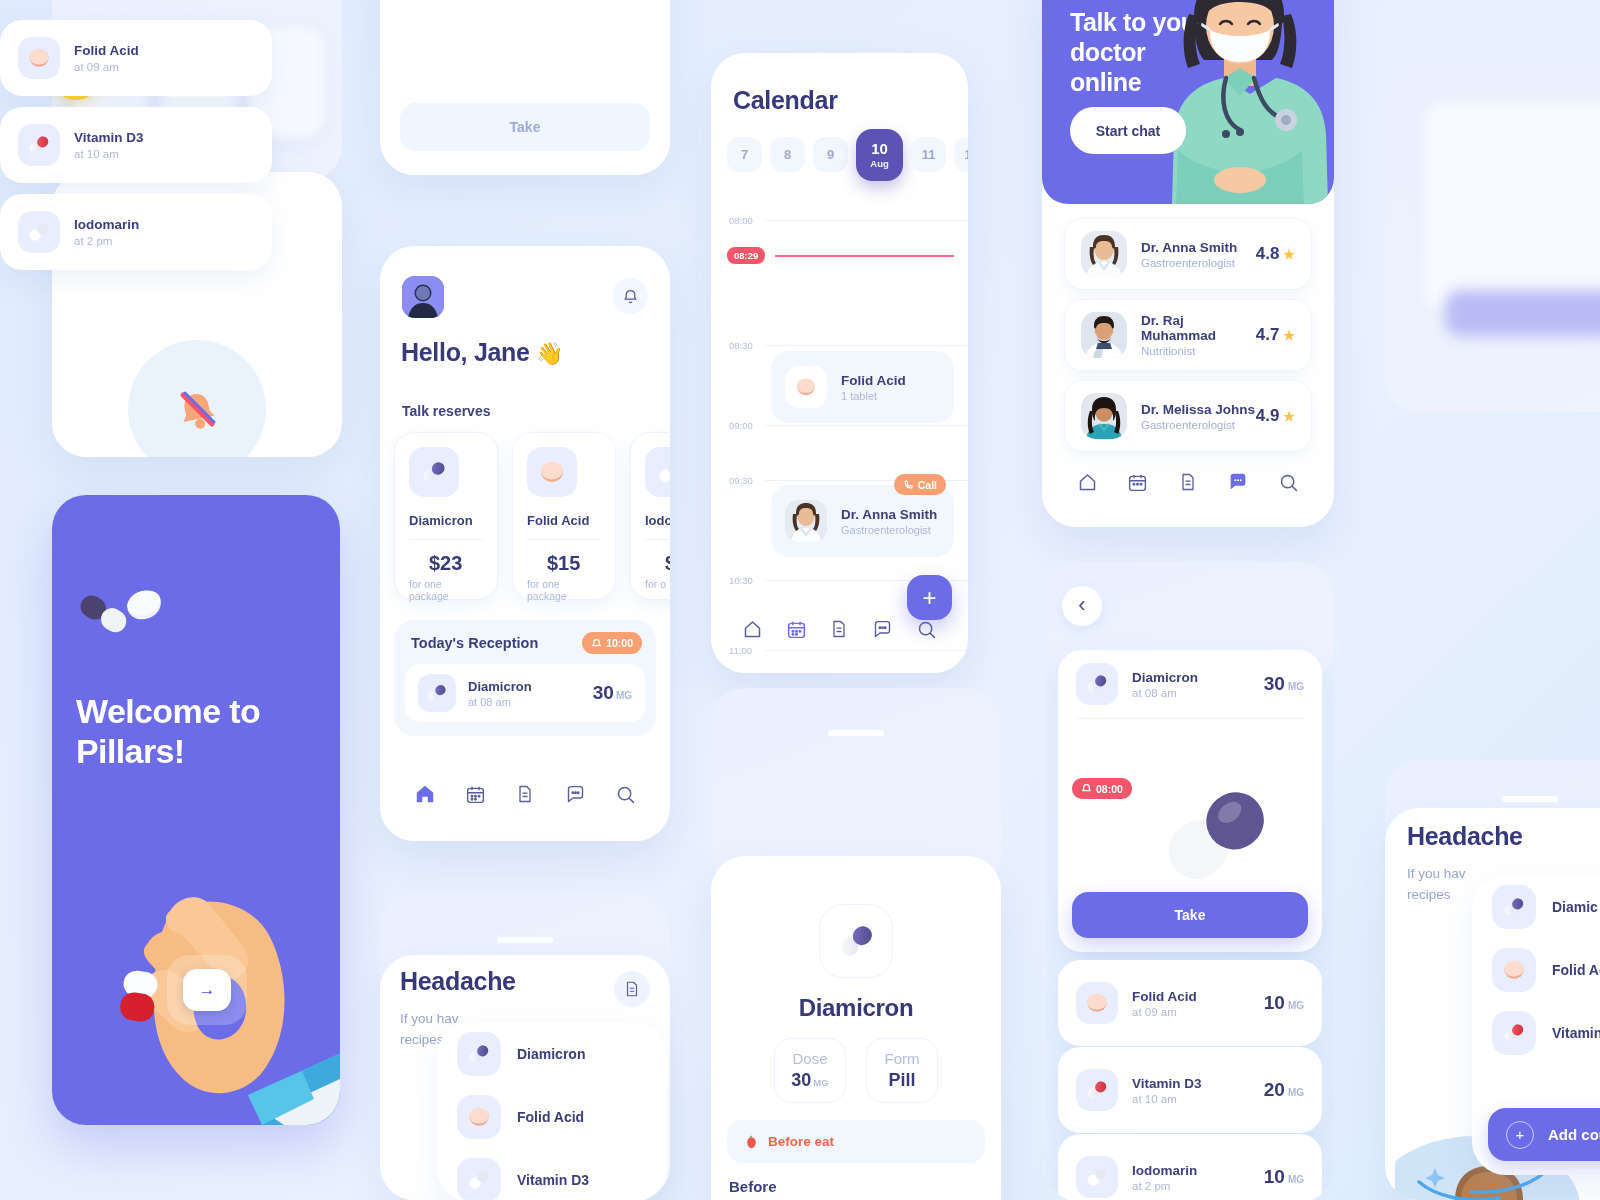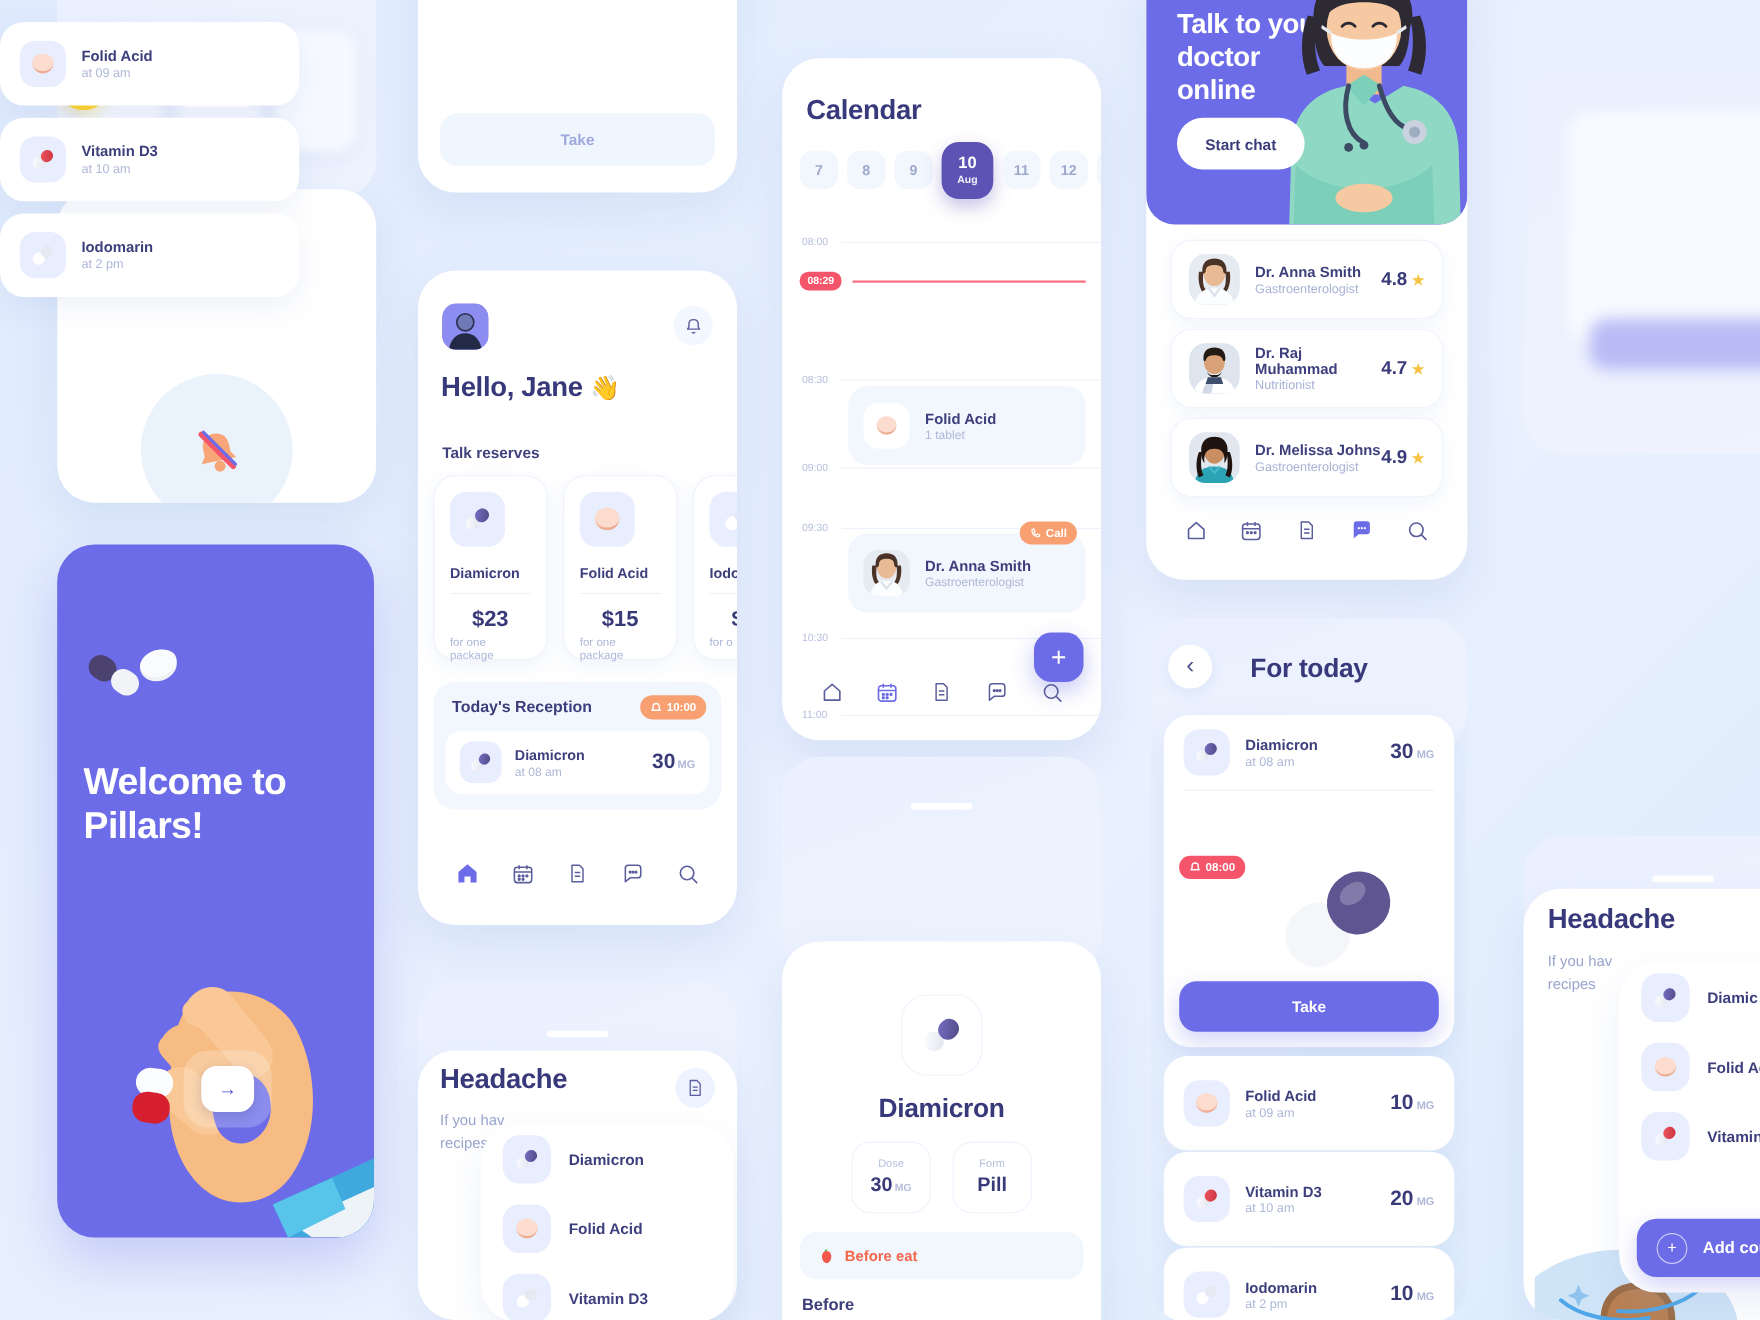--- a/index.html
+++ b/index.html
@@ -136,21 +136,21 @@
   .rec-time { font-size:11px; color:#aeb8d8; margin-top:2px; }
   .rec-dose { font-size:19px; font-weight:800; color:#393b79; }
   .rec-unit { font-size:10px; color:#aeb8d8; font-weight:700; margin-left:2px; }
 
   
   .navbar { position:absolute; left:0; width:100%; display:flex;
             justify-content:space-around; align-items:center; padding:0 20px; }
   .navbar .nv { width:26px; height:26px; display:flex; align-items:center; justify-content:center; }
 
   
-  #cal { left: 711px; top: 53px; width: 290px; height: 620px;
+  #cal { left: 711px; top: 53px; width: 257px; height: 620px;
          box-shadow: 0 18px 42px rgba(140,165,215,.20); }
   #cal .ch { position:absolute; left:22px; top:33px; font-size:25px; }
   .daystrip { position:absolute; left:16px; top:84px; display:flex; gap:8px; }
   .day { width:35px; height:35px; border-radius:12px; background:#f2f7fe;
          color:#9fa9cc; font-size:13px; font-weight:600;
          display:flex; align-items:center; justify-content:center; flex:0 0 auto; }
   .day.active { width:47px; height:52px; margin-top:-8px; border-radius:16px;
                 background:#5c53b4; color:#fff; flex-direction:column; gap:0;
                 box-shadow:0 7px 16px rgba(92,83,180,.35); }
   .day.active .dn { font-size:15px; font-weight:800; line-height:1.1; }
@@ -182,21 +182,21 @@
   #diam { left: 711px; top: 856px; width: 290px; height: 400px;
           box-shadow: 0 18px 42px rgba(140,165,215,.18); }
   .diam-ico { position:absolute; left:50%; top:48px; transform:translateX(-50%);
               width:74px; height:74px; border-radius:24px; background:#fff;
               border:1px solid #eef2fc; display:flex; align-items:center; justify-content:center; }
   .diam-name { position:absolute; left:0; top:138px; width:100%; text-align:center; font-size:24px; }
   .dfrow { position:absolute; left:0; top:182px; width:100%;
            display:flex; justify-content:center; gap:20px; }
   .dfbox { width:72px; height:65px; border-radius:17px; border:1px solid #eef2fc;
            display:flex; flex-direction:column; align-items:center; justify-content:center; }
-  .dfl { font-size:10px; color:#b4bedb; }
+  .dfl { font-size:15px; color:#b4bedb; }
   .dfv { font-size:18px; font-weight:800; color:#393b79; margin-top:3px; }
   .dfu { font-size:9.5px; color:#b4bedb; font-weight:700; margin-left:2px; }
   .eat-chip { position:absolute; left:16px; top:264px; width:258px; height:43px;
               border-radius:15px; background:#f2f7fe; display:flex; align-items:center;
               padding-left:16px; gap:8px; color:#f2664c; font-size:13.5px; font-weight:700; }
   .about-lbl { position:absolute; left:18px; top:322px; font-size:15px; font-weight:700; color:#3c3e7c; }
 
   
   #head-blur-c { left: 380px; top: 893px; width: 290px; height: 200px; }
   #head-c { left: 380px; top: 955px; width: 290px; height: 245px;
@@ -910,21 +910,20 @@
     </div>
   </div>
 </div>
 
 <div class="blurpanel" id="today-blur"></div>
 <div id="today" class="panel">
   <div class="today-hdr">
     <div class="back-btn">
       <span style="font-size:22px;color:#4b4e8e;line-height:0;margin-top:-3px">‹</span>
     </div>
-    <div class="today-ttl ttl">For today</div>
   </div>
 
   <div class="td-main">
     <div class="td-row">
       <div class="td-ico">
         <svg width="28" height="28" viewBox="0 0 32 32">
             <use href="#cap-purple"></use>
           </svg>
         </div>
       <div class="td-txt">

